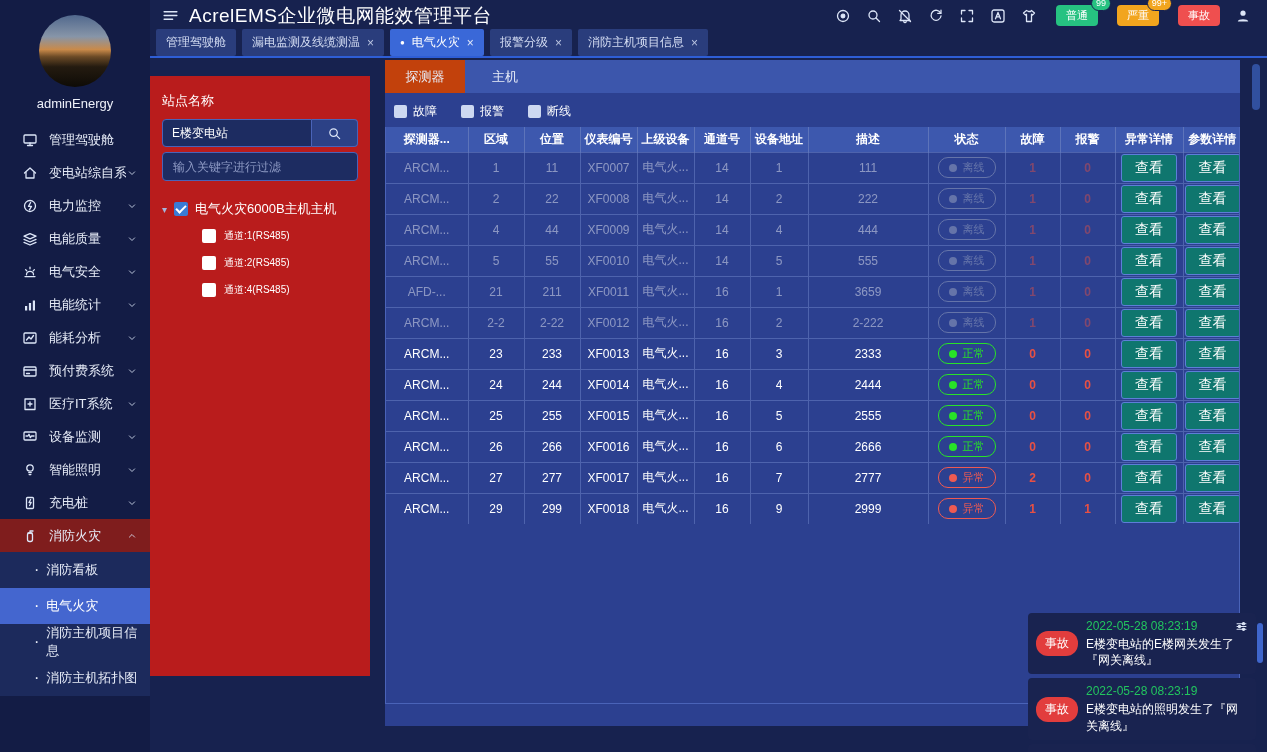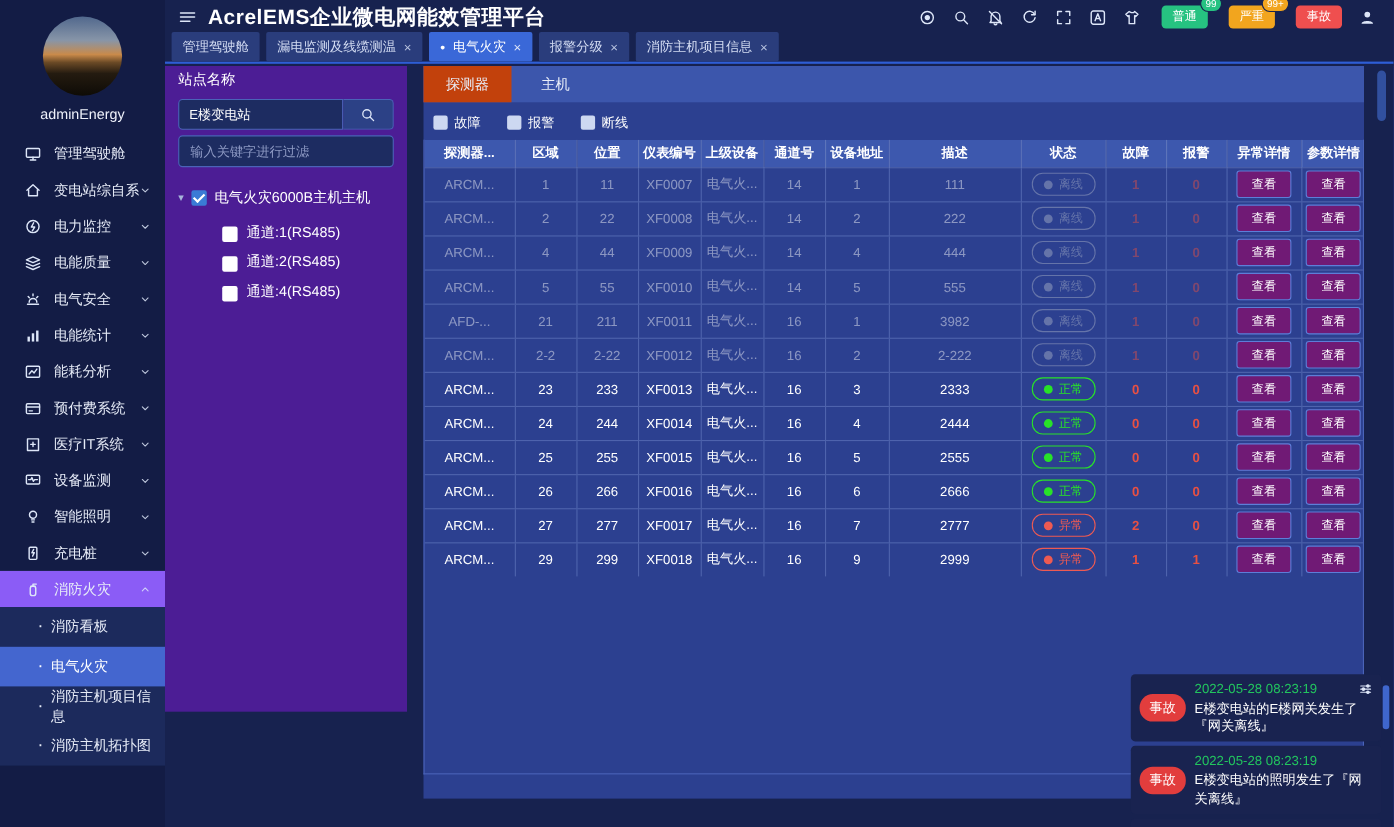--- a/index.html
+++ b/index.html
@@ -8,77 +8,77 @@
        background:#17224f;color:#fff;
        font-family:"Liberation Sans","DejaVu Sans",sans-serif;}
   svg{display:block}
 
   
   .sidebar{position:absolute;left:0;top:0;width:150px;height:752px;background:#131c45;z-index:6;overflow:hidden}
   .avatar{width:72px;height:72px;border-radius:50%;margin:15px auto 9px;cursor:pointer;
     background:linear-gradient(180deg,#51688d 0%,#8795a8 30%,#c98a4a 48%,#6b4a26 58%,#241b10 72%,#0e0b06 100%);}
   .username{text-align:center;font-size:13px;color:#eef1fa;margin-bottom:12px}
   .menu-item{height:33px;display:flex;align-items:center;padding:0 12px 0 22px;font-size:13px;color:#e6ebf7;cursor:pointer;white-space:nowrap}
-  .menu-item.expanded{background:#8b5cf6}
+  .menu-item.expanded{background:#7f1d1d}
   .mi-icon{width:17px;margin-right:10px;flex:0 0 auto}
   .mi-label{flex:1;overflow:hidden}
   .chev{opacity:.85;flex:0 0 auto}
   .submenu{background:#1c2a5c}
   .sub-item{height:36px;display:flex;align-items:center;padding-left:34px;font-size:13px;color:#e6ebf7;cursor:pointer}
   .sub-item .dot{margin-right:7px;font-size:16px;line-height:0}
   .sub-item.active{background:#4466cf;color:#fff}
 
   
   .header{position:absolute;left:150px;top:0;width:1117px;height:60px;background:#17224f;z-index:5}
   .header-top{height:31px;display:flex;align-items:center;padding-left:12px}
-  .header-top h1{font-size:19px;font-weight:bold;margin:0 0 0 10px;letter-spacing:.5px}
+  .header-top h1{font-size:19px;font-weight:normal;margin:0 0 0 10px;letter-spacing:.5px}
   .hamburger{cursor:pointer}
   .header-icons{margin-left:auto;display:flex;align-items:center;gap:15px;padding-right:16px}
   .hicon{cursor:pointer}
   .badge-pill{position:relative;font-size:11px;line-height:1;padding:5px 10px;border-radius:4px;color:#fff;cursor:pointer;margin-left:4px}
   .badge-count{position:absolute;top:-9px;right:-13px;font-size:9px;padding:2px 4px;border-radius:8px;border:1px solid #17224f;color:#fff}
   .header-tabs{display:flex;gap:6px;align-items:flex-end;height:27px;padding-left:6px;border-bottom:2px solid #2e5ed6}
   .htab{background:#2a3d7c;color:#d4ddf3;font-size:12px;padding:5px 10px;border-radius:2px;display:flex;align-items:center;gap:7px;cursor:pointer;white-space:nowrap}
   .htab.active{background:#3a68d8;color:#fff}
   .htab .tdot{font-size:8px;line-height:0}
   .htab .tclose{font-size:12px;opacity:.85;line-height:0}
 
   
-  .station-panel{position:absolute;left:150px;top:47px;width:220px;height:600px;background:#4c1d95;padding:16px 12px;z-index:4}
+  .station-panel{position:absolute;left:150px;top:76px;width:220px;height:600px;background:#b91c1c;padding:16px 12px;z-index:4}
   .sp-label{font-size:13px;margin-bottom:9px}
   .sp-search{display:flex;margin-bottom:5px;height:28px}
   .sp-input{flex:1;min-width:0;background:#1d2c61;border:1px solid #4a63b8;border-radius:4px 0 0 4px;color:#fff;font-size:12px;padding:0 9px;outline:none}
   .sp-btn{width:46px;background:#2c4186;border:1px solid #4a63b8;border-left:0;border-radius:0 4px 4px 0;display:flex;align-items:center;justify-content:center;cursor:pointer}
   .sp-filter{width:100%;height:29px;background:#1d2c61;border:1px solid #4a63b8;border-radius:4px;color:#fff;font-size:12px;padding:0 10px;outline:none;margin-bottom:15px}
   .sp-filter::placeholder{color:#8e9ac4}
   .tree-root{display:flex;align-items:center;gap:7px;font-size:13px;height:26px;cursor:pointer}
   .caret{color:#a6b4da;font-size:10px}
   .cb{width:14px;height:14px;border-radius:2px;background:#fff;flex:0 0 auto;cursor:pointer;position:relative}
   .cb.checked{background:#3a7bd5}
   .cb.checked::after{content:"";position:absolute;left:4px;top:1px;width:4px;height:8px;border:solid #fff;border-width:0 2px 2px 0;transform:rotate(45deg)}
-  .tree-child{display:flex;align-items:flex-end;gap:8px;padding-left:40px;height:27px;font-size:13px;cursor:pointer}
+  .tree-child{display:flex;align-items:center;gap:8px;padding-left:40px;height:27px;font-size:10px;cursor:pointer}
 
   
   .main-panel{position:absolute;left:385px;top:60px;width:855px;height:666px;background:#2c4090;z-index:3}
   .main-tabs{height:33px;background:#3c56ac;display:flex}
   .mtab{min-width:80px;padding:0 18px;display:flex;align-items:center;justify-content:center;font-size:13px;color:#e8edf8;cursor:pointer}
   .mtab.active{background:#c2410c;font-weight:normal}
   .filter-row{display:flex;gap:24px;align-items:center;height:34px;padding:3px 9px 0}
   .f-item{display:flex;align-items:center;gap:6px;font-size:12px;cursor:pointer}
   .f-cb{width:13px;height:13px;background:#cdd8f1;border-radius:2px}
   .table-wrap{height:577px;border:1px solid #4a63b8;border-top:none;overflow:hidden}
   table{width:100%;border-collapse:collapse;table-layout:fixed}
   th{background:#3d58ae;font-size:12px;height:25px;border-right:1px solid rgba(135,158,220,.55);white-space:nowrap;overflow:hidden}
   td{height:31px;text-align:center;font-size:12px;border-right:1px solid rgba(135,158,220,.38);border-top:1px solid rgba(135,158,220,.38);white-space:nowrap;overflow:hidden}
   tr td:last-child,tr th:last-child{border-right:none}
   .dim-cell>*{opacity:.45}
   .num{color:#e85043;font-weight:bold}
   .pill{display:inline-flex;align-items:center;gap:6px;border:1px solid;border-radius:10px;padding:2px 10px;font-size:11px}
   .pdot{width:8px;height:8px;border-radius:50%;background:currentColor}
-  .view-btn{background:#701a75;border:1px solid #5d7ed8;color:#fff;font-size:11px;padding:4px 13px;border-radius:3px;cursor:pointer}
+  .view-btn{background:#0f766e;border:1px solid #5d7ed8;color:#fff;font-size:14px;padding:4px 13px;border-radius:3px;cursor:pointer}
 
   
   .hscroll{position:absolute;left:385px;top:712px;width:847px;height:9px;z-index:2}
   .hthumb{position:absolute;left:2px;top:0;width:758px;height:9px;background:#4c7ae0;border-radius:4px;cursor:pointer}
   .vthumb{position:absolute;right:7px;top:64px;width:8px;height:46px;background:#31509f;border-radius:4px;cursor:pointer;z-index:2}
   .toast-thumb{position:absolute;left:1257px;top:623px;width:6px;height:40px;background:#3f66cc;border-radius:3px;cursor:pointer;z-index:10}
 
   
   .toasts{position:absolute;left:1028px;top:613px;width:228px;display:flex;flex-direction:column;gap:4px;z-index:9}
   .toast{background:#192350;border-radius:4px;padding:6px 8px;display:flex;align-items:center;gap:8px;position:relative}
@@ -597,21 +597,21 @@
             <td><button class="view-btn">查看</button></td>
           </tr>
           <tr>
             <td class="dim-cell"><span>AFD-...</span></td>
             <td class="dim-cell"><span>21</span></td>
             <td class="dim-cell"><span>211</span></td>
             <td class="dim-cell"><span>XF0011</span></td>
             <td class="dim-cell"><span>电气火...</span></td>
             <td class="dim-cell"><span>16</span></td>
             <td class="dim-cell"><span>1</span></td>
-            <td class="dim-cell"><span>3982</span></td>
+            <td class="dim-cell"><span>3659</span></td>
             <td class="dim-cell"><span class="pill" style="color:#aab3c8"><span class="pdot"></span>离线</span></td>
             <td class="dim-cell"><span class="num">1</span></td>
             <td class="dim-cell"><span class="num">0</span></td>
             <td><button class="view-btn">查看</button></td>
             <td><button class="view-btn">查看</button></td>
           </tr>
           <tr>
             <td class="dim-cell"><span>ARCM...</span></td>
             <td class="dim-cell"><span>2-2</span></td>
             <td class="dim-cell"><span>2-22</span></td>

